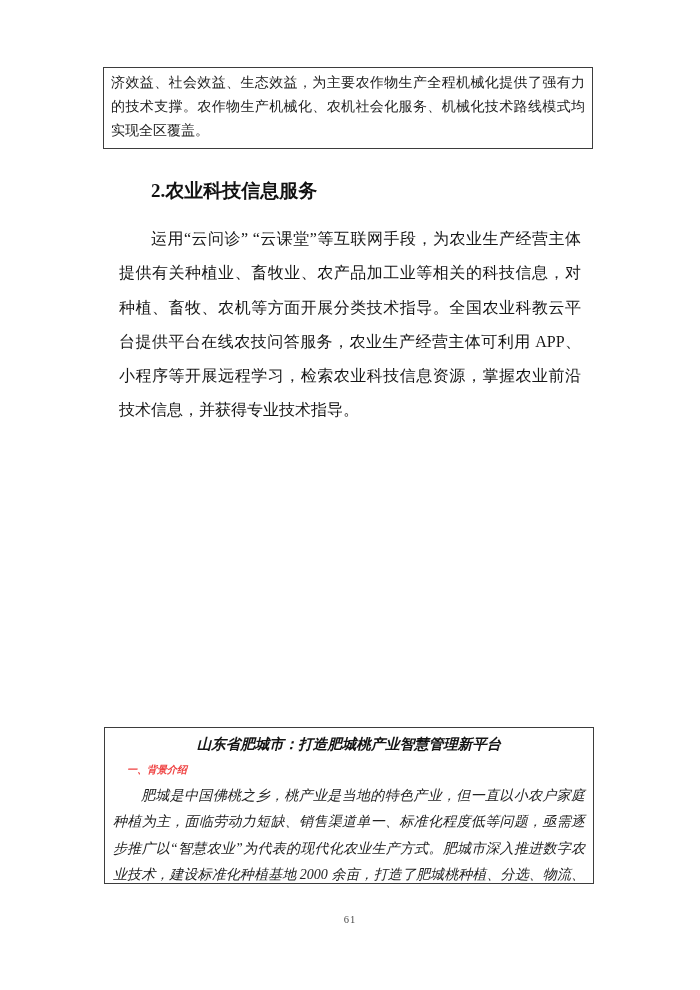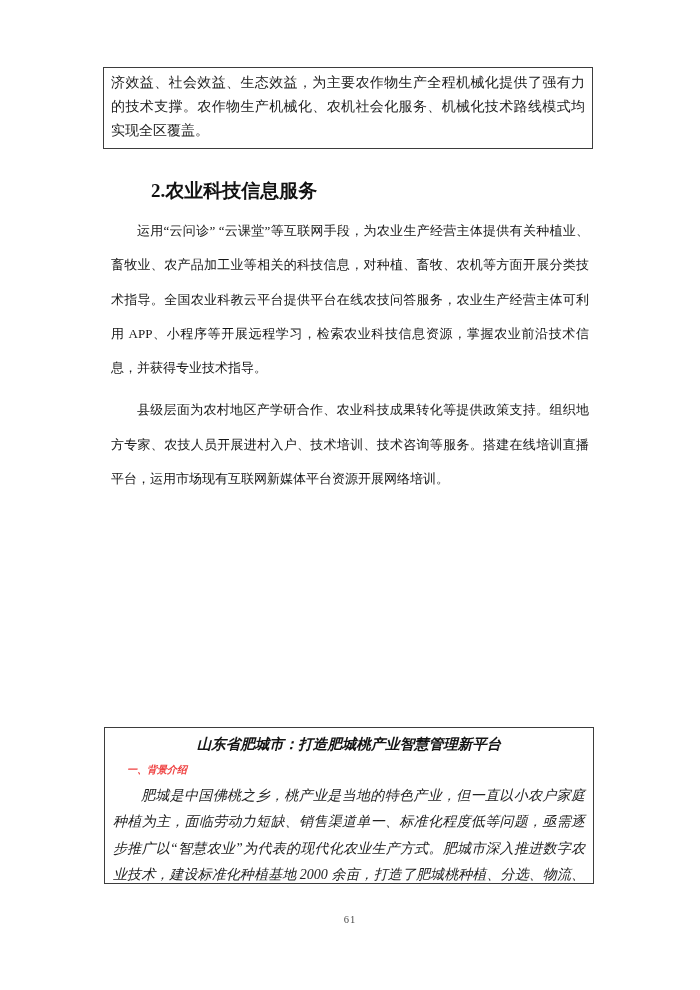--- a/index.html
+++ b/index.html
@@ -48,22 +48,22 @@
     box-sizing: border-box;
   }
   
   .body-text {
     position: absolute;
     left: 103px;
     top: 206px;
     width: 494px;
   }
   .body-text p {
-    margin: 8px;
-    font-size: 13px;
+    margin: 16px;
+    font-size: 16px;
     line-height: 34.3px;
     text-align: justify;
     text-indent: 2em;
     color: #161616;
   }
   
   .case-box {
     position: absolute;
     left: 104px;
     top: 727px;
@@ -115,21 +115,20 @@
 <div class="page">
 
   <div class="top-box">
     <p>济效益、社会效益、生态效益，为主要农作物生产全程机械化提供了强有力的技术支撑。农作物生产机械化、农机社会化服务、机械化技术路线模式均实现全区覆盖。</p>
   </div>
 
   <h2 class="heading">2.农业科技信息服务</h2>
 
   <div class="body-text">
     <p>运用“云问诊” “云课堂”等互联网手段，为农业生产经营主体提供有关种植业、畜牧业、农产品加工业等相关的科技信息，对种植、畜牧、农机等方面开展分类技术指导。全国农业科教云平台提供平台在线农技问答服务，农业生产经营主体可利用 APP、小程序等开展远程学习，检索农业科技信息资源，掌握农业前沿技术信息，并获得专业技术指导。</p>
-    <p>县级层面为农村地区产学研合作、农业科技成果转化等提供政策支持。组织地方专家、农技人员开展进村入户、技术培训、技术咨询等服务。搭建在线培训直播平台，运用市场现有互联网新媒体平台资源开展网络培训。</p>
   </div>
 
   <div class="case-box">
     <div class="box-title">山东省肥城市：打造肥城桃产业智慧管理新平台</div>
     <div class="box-subheading">一、背景介绍</div>
     <p class="box-body">肥城是中国佛桃之乡，桃产业是当地的特色产业，但一直以小农户家庭种植为主，面临劳动力短缺、销售渠道单一、标准化程度低等问题，亟需逐步推广以“智慧农业”为代表的现代化农业生产方式。肥城市深入推进数字农业技术，建设标准化种植基地 2000 余亩，打造了肥城桃种植、分选、物流、销售</p>
   </div>
 
   <div class="page-number">61</div>
 

